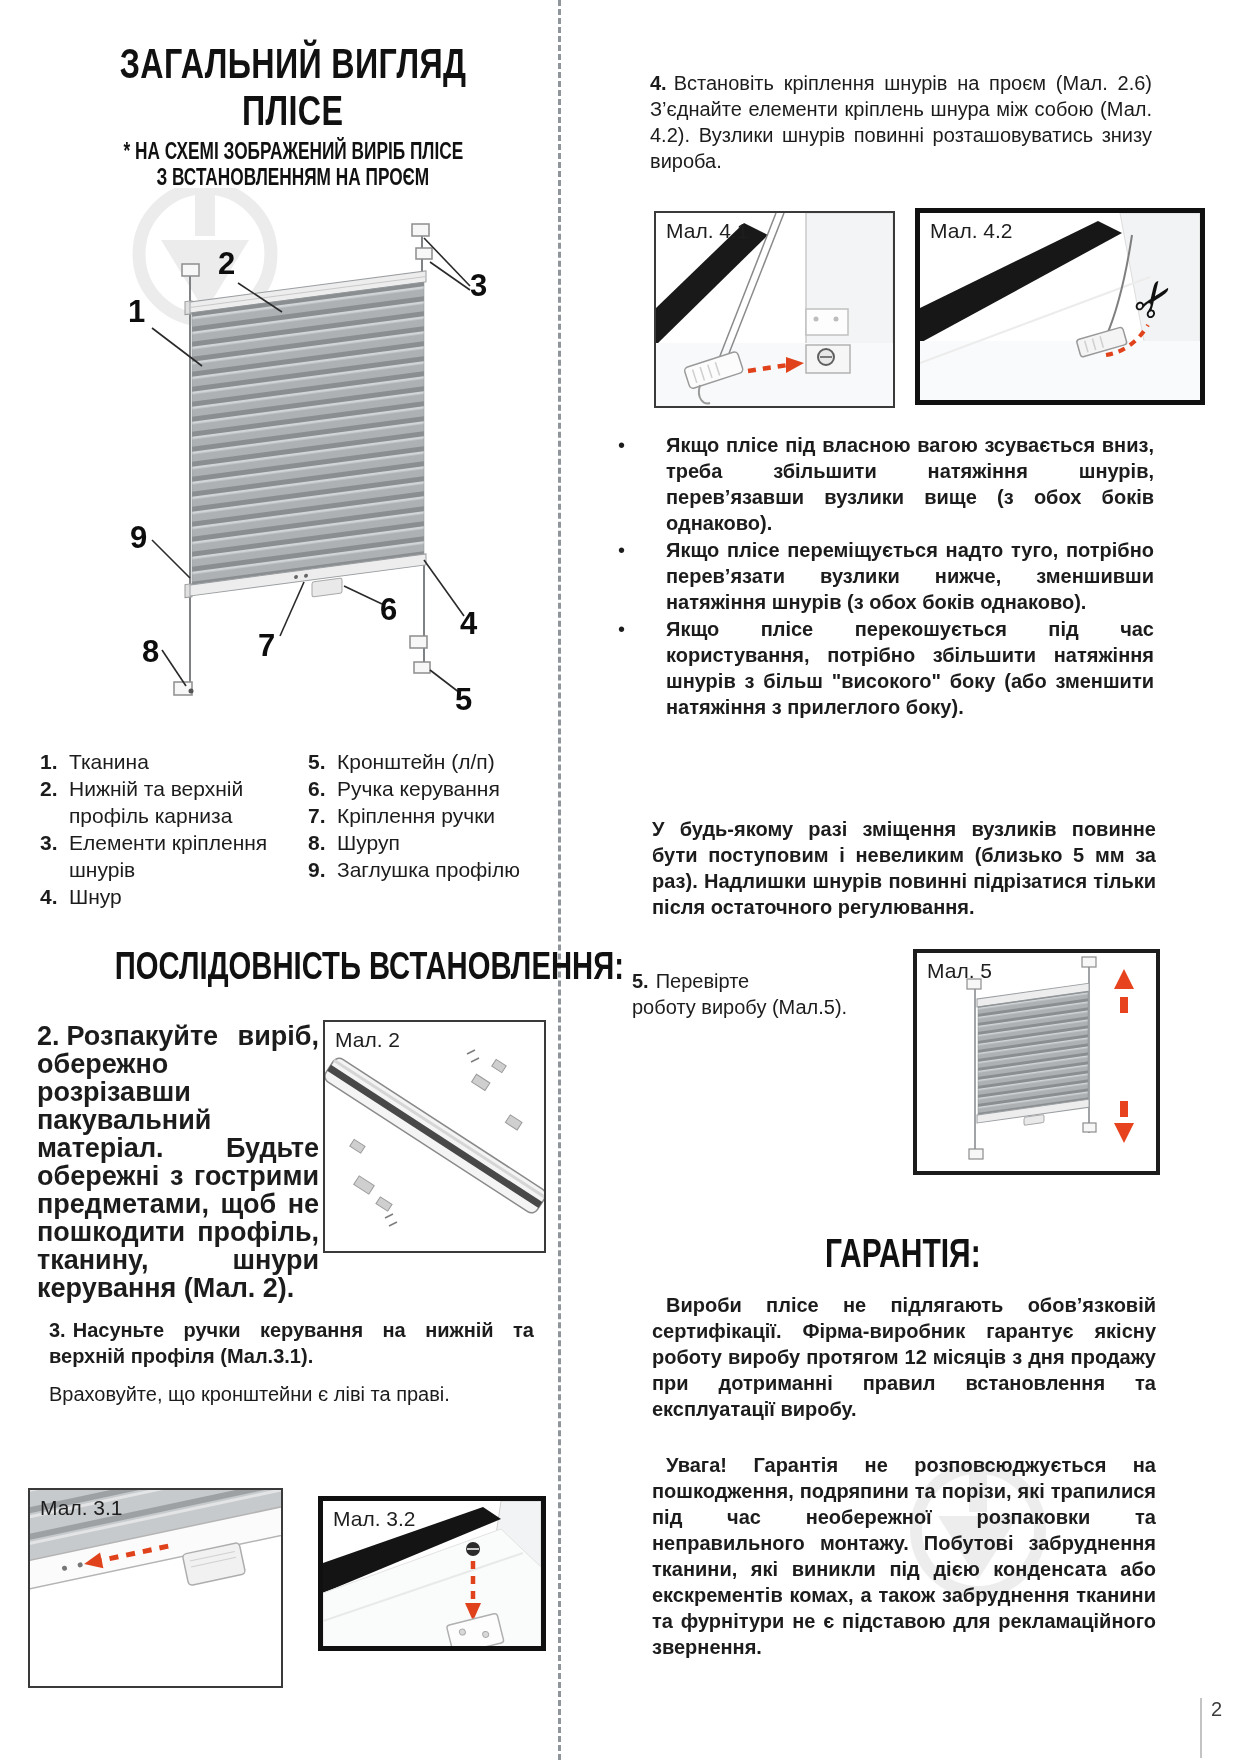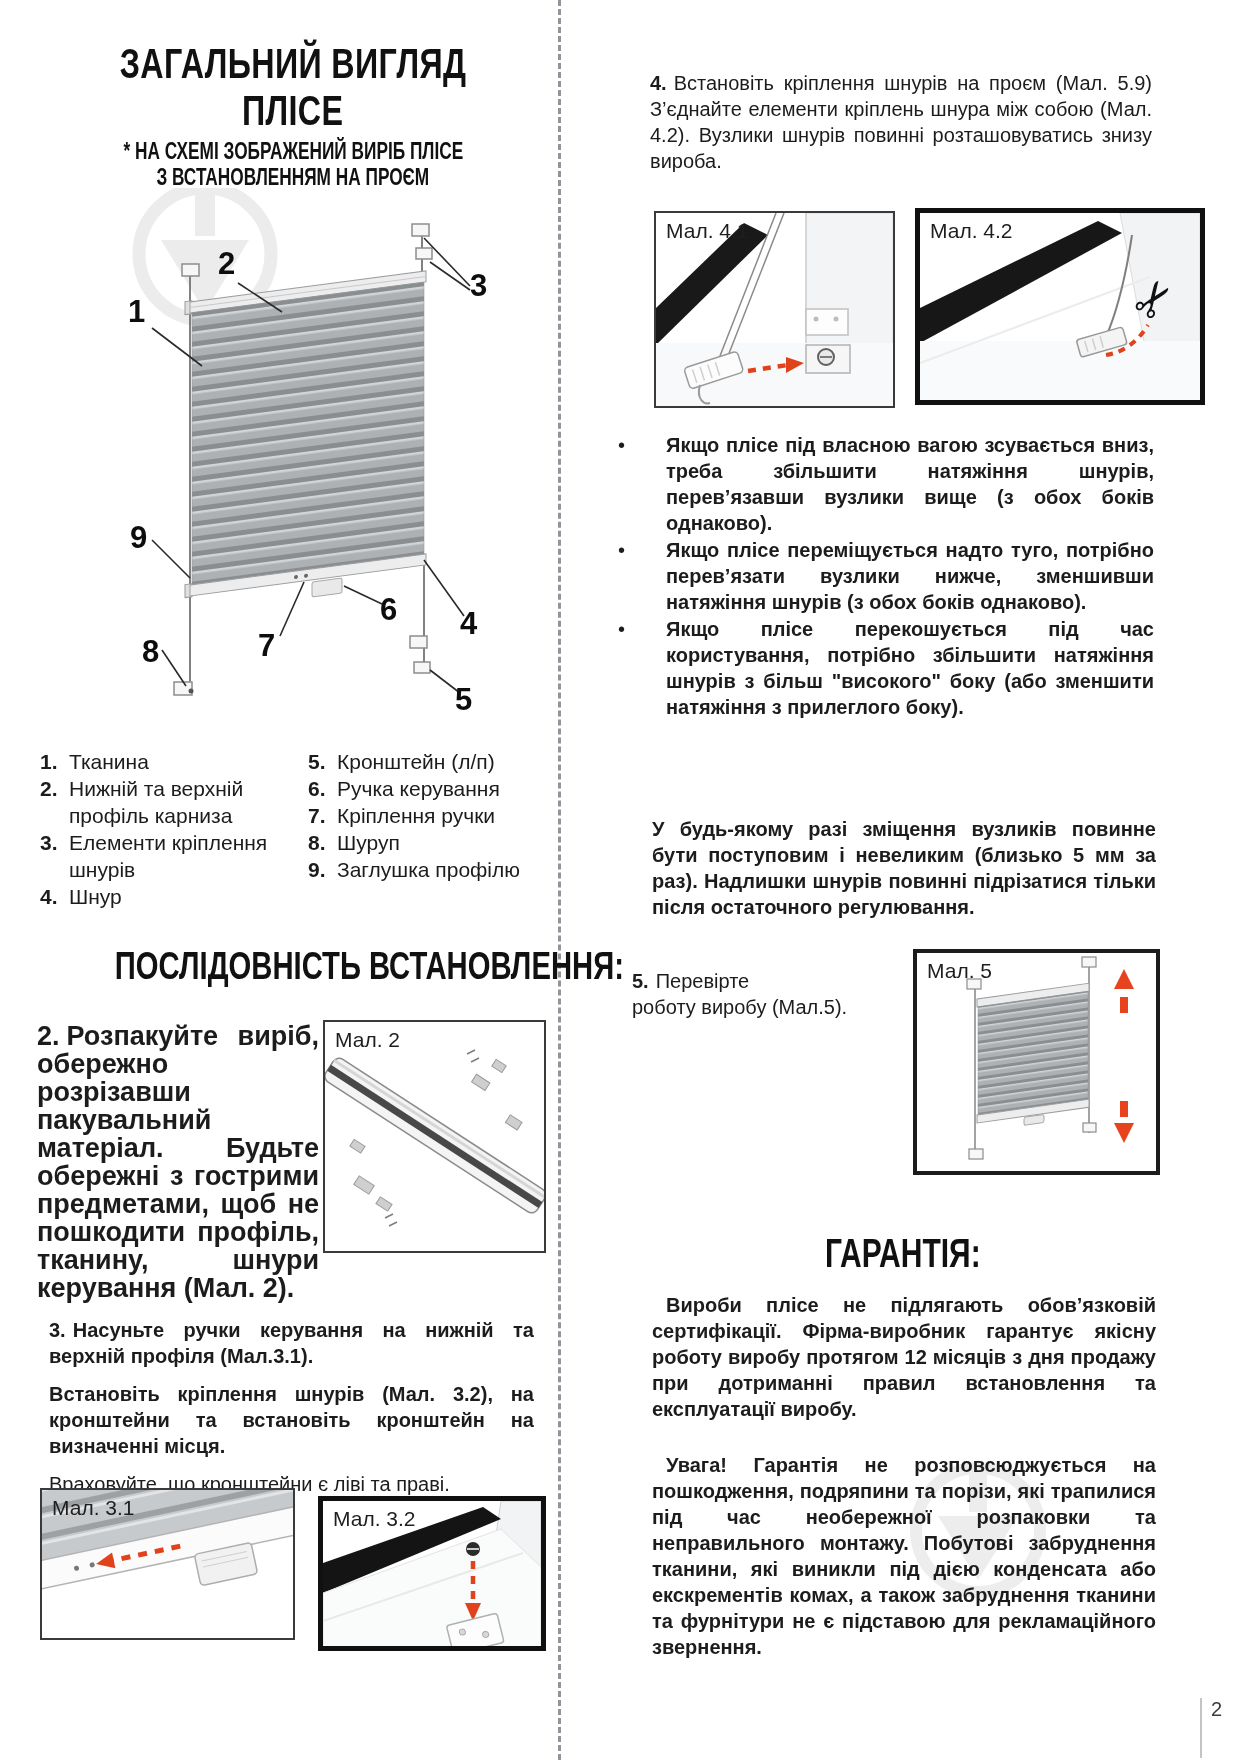--- a/index.html
+++ b/index.html
@@ -193,25 +193,24 @@
         <line x1="142" y1="32" x2="150" y2="28"></line>
           <line x1="146" y1="40" x2="154" y2="36"></line>
         <line x1="60" y1="196" x2="68" y2="192"></line>
           <line x1="64" y1="204" x2="72" y2="200"></line>
       </g>
     </svg>
   </div>
 
   <div class="abs body20" style="left:37px;top:1305px;width:509px;">
     <p class="just"><b class="lead">3.</b><span>Насуньте ручки керування на нижній та верхній профіля (Мал.3.1).</span></p>
-    <p class="just">Встановіть кріплення шнурів (Мал. 3.2), на кронштейни та встановіть кронштейн на визначенні місця.</p>
     <p>Враховуйте, що кронштейни є ліві та праві.</p>
   </div>
 
-  <div class="fig thin" style="left:40px;top:1488px;width:255px;height:152px;">
+  <div class="fig thin" style="left:28px;top:1488px;width:255px;height:200px;">
     <span class="lbl">Мал. 3.1</span>
     <svg width="251" height="196" viewBox="0 0 251 196">
       <defs>
         <pattern id="pl-31" width="12" height="26" patternUnits="userSpaceOnUse">
           <rect width="12" height="26" fill="#c7cacc"></rect>
           <rect width="12" height="3" fill="#e2e4e5"></rect>
           <rect y="18" width="12" height="6" fill="#9da1a3"></rect>
         </pattern>
       </defs>
       <g transform="rotate(-12 0 60)">
@@ -241,21 +240,21 @@
       <polygon points="150,120 142,102 158,102" fill="#e0431c"></polygon>
       <g transform="rotate(-14 152 132)">
         <rect x="126" y="118" width="52" height="30" rx="3" fill="#fdfdfd" stroke="#b0b0b0" stroke-width="1.5"></rect>
         <circle cx="140" cy="128" r="3" fill="#d8d8d8" stroke="#aaa" stroke-width="1"></circle>
         <circle cx="162" cy="136" r="3" fill="#d8d8d8" stroke="#aaa" stroke-width="1"></circle>
       </g>
     </svg>
   </div>
 
   <div class="abs body20 jl" style="left:650px;top:70px;width:502px;">
-    <b class="lead">4.</b><span>Встановіть кріплення шнурів на проєм (Мал. 5.9) З’єднайте елементи кріплень шнура між собою (Мал. 4.2). Вузлики шнурів повинні розташовуватись знизу вироба.</span>
+    <b class="lead">4.</b><span>Встановіть кріплення шнурів на проєм (Мал. 2.6) З’єднайте елементи кріплень шнура між собою (Мал. 4.2). Вузлики шнурів повинні розташовуватись знизу вироба.</span>
   </div>
 
   <div class="fig thin" style="left:654px;top:211px;width:241px;height:197px;">
     <span class="lbl">Мал. 4.1</span>
     <svg width="237" height="193" viewBox="0 0 237 193">
       <polygon points="150,0 237,0 237,193 150,193" fill="#f3f4f5" stroke="#dcdcdc" stroke-width="1"></polygon>
       <line x1="150" y1="0" x2="150" y2="193" stroke="#cfcfcf" stroke-width="1.5"></line>
       <polygon points="0,95 88,10 112,22 0,132" fill="#191919"></polygon>
       <rect x="0" y="130" width="237" height="63" fill="#f8f9fa"></rect>
       <line x1="120" y1="0" x2="62" y2="148" stroke="#8a8a8a" stroke-width="1.5"></line>

